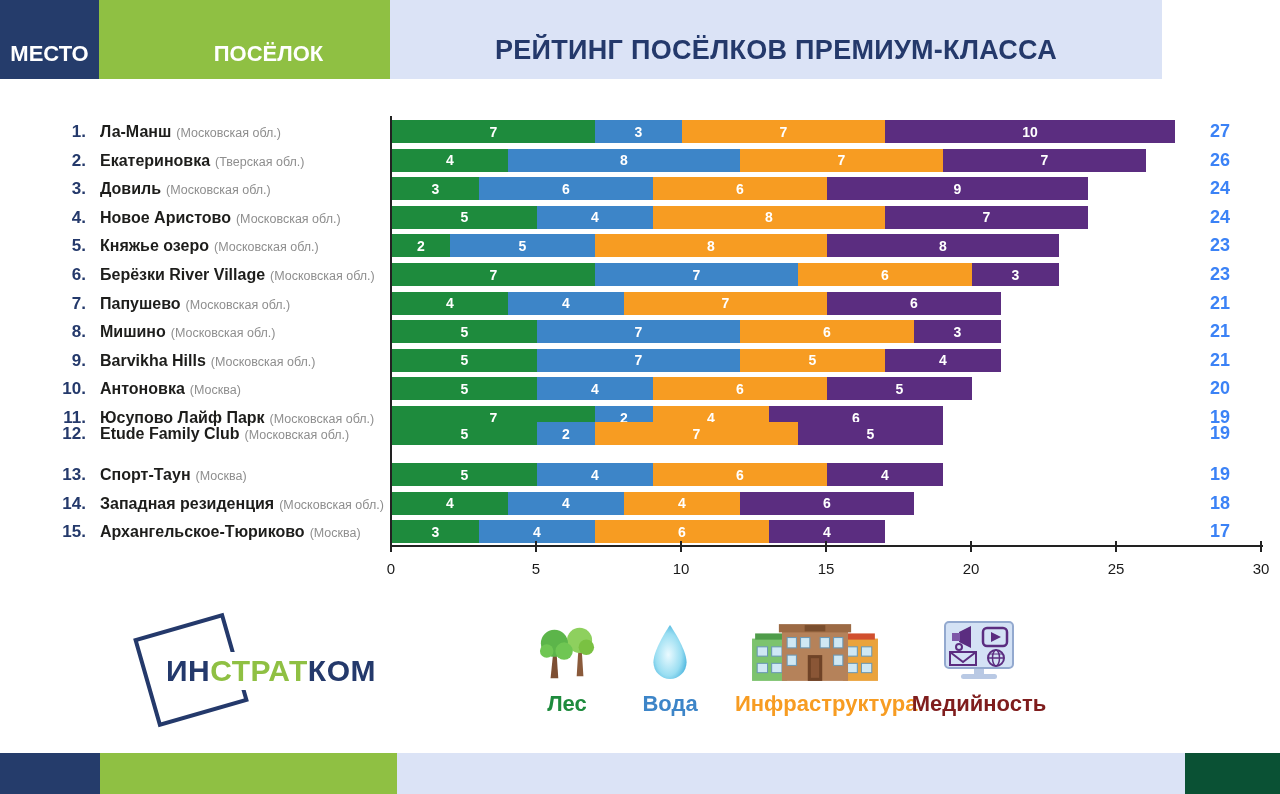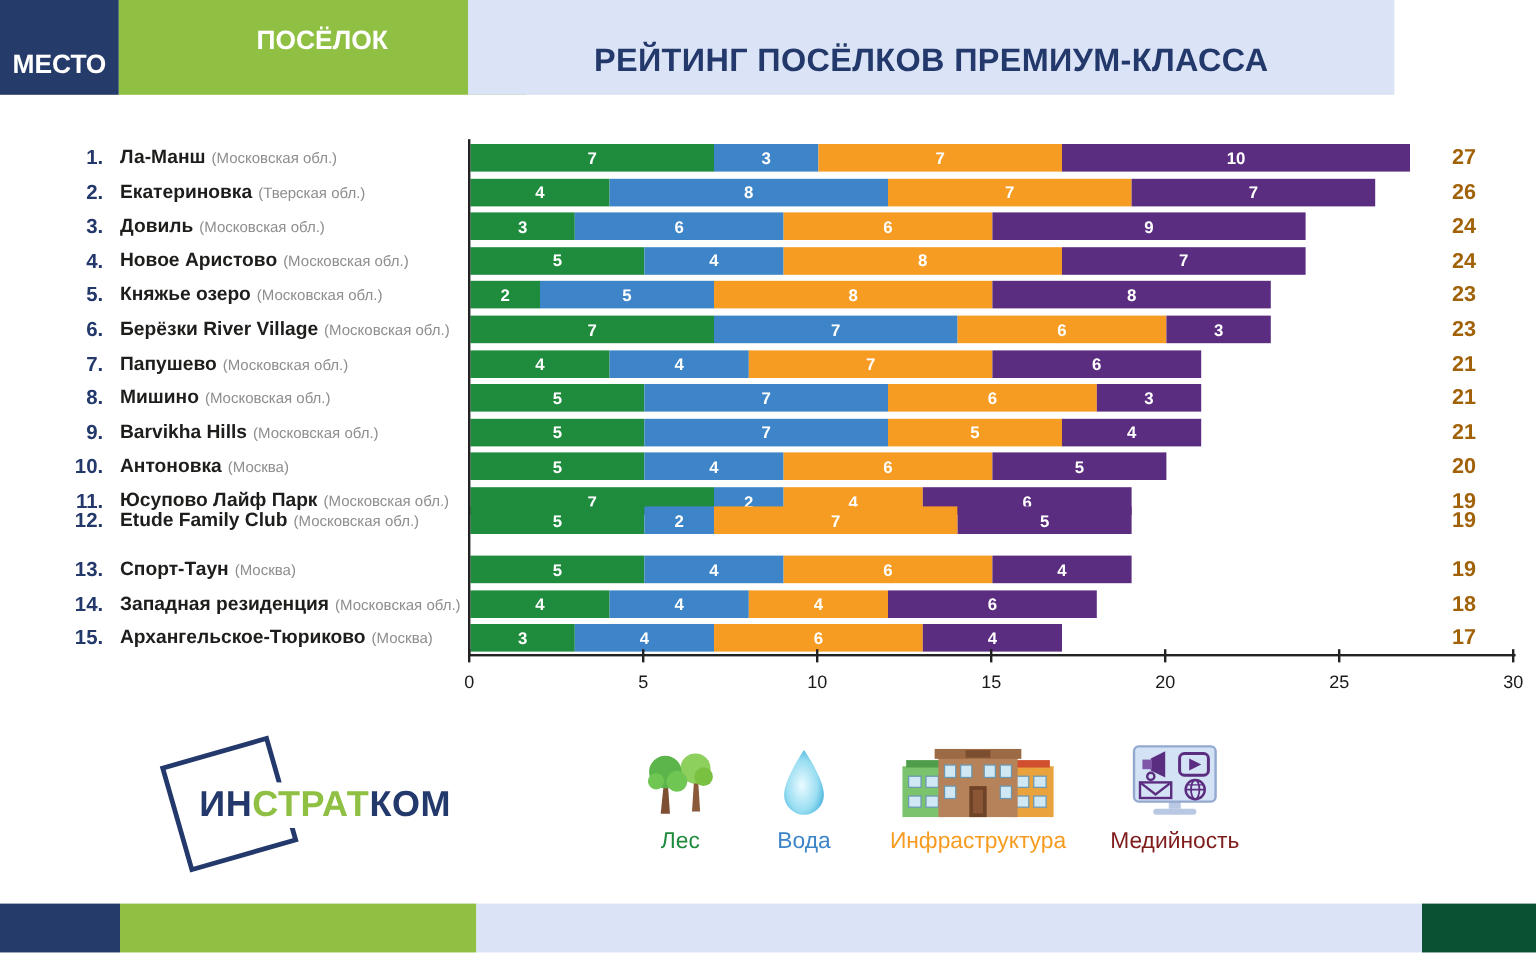--- a/index.html
+++ b/index.html
@@ -3,55 +3,55 @@
 <meta charset="utf-8">
 <style>
   html,body{margin:0;padding:0;background:#fff;}
   .canvas{position:relative;width:1280px;height:794px;background:#ffffff;
           font-family:"Liberation Sans",sans-serif;overflow:hidden;}
 
   
   .hdr{position:absolute;top:0;height:79px;display:flex;align-items:flex-end;
        justify-content:center;color:#fff;font-weight:bold;box-sizing:border-box;}
   #hdr-place{left:0;width:99px;background:#253c6b;font-size:22px;padding-bottom:12px;}
-  #hdr-village{left:99px;width:339px;background:#8fc043;font-size:22px;padding-bottom:12px;align-items:center;}
+  #hdr-village{left:99px;width:339px;background:#8fc043;font-size:22px;padding-bottom:12px;}
   #hdr-title{left:390px;width:772px;background:#dbe3f6;color:#24396b;font-size:27px;
              padding-bottom:13px;letter-spacing:.3px;}
   #hdr-sum{left:1172px;width:108px;background:#0a5134;font-size:22px;padding-bottom:12px;}
 
   
   .row{position:absolute;left:0;width:1280px;height:23px;}
   .rank{position:absolute;left:28px;width:58px;text-align:right;font-weight:bold;
         color:#24396b;font-size:17px;line-height:23px;}
   .namecell{position:absolute;left:100px;width:292px;line-height:23px;white-space:nowrap;}
   .vname{font-weight:bold;color:#1d1d1b;font-size:16px;}
   .region{color:#8e8e8e;font-size:12.5px;margin-left:5px;}
   .bar{position:absolute;left:392px;top:0;height:23px;display:flex;}
   .seg{height:23px;display:flex;align-items:center;justify-content:center;
        color:#fff;font-weight:bold;font-size:14px;overflow:hidden;}
   .total{position:absolute;left:1192px;width:56px;text-align:center;font-weight:bold;
-         color:#a16207;font-size:18px;line-height:23px;}
+         color:#3b82f6;font-size:18px;line-height:23px;}
 
   
   .axis-y{position:absolute;left:390px;top:116px;width:2px;height:430px;background:#222;}
   .axis-x{position:absolute;left:390px;top:545px;width:873px;height:2px;background:#222;}
   .tick{position:absolute;top:541px;width:2px;height:11px;background:#222;}
   .tick-label{position:absolute;top:560px;width:40px;text-align:center;font-size:15px;color:#1a1a1a;}
 
   
   .logo{position:absolute;left:128px;top:608px;width:250px;height:130px;}
   .logo-square{position:absolute;left:16px;top:16px;width:86px;height:84px;
                border:4px solid #24396b;transform:rotate(-16deg);}
   .logo-text{position:absolute;left:34px;top:44px;background:#fff;font-size:30px;
              font-weight:bold;letter-spacing:.5px;padding:2px 4px;white-space:nowrap;}
 
   
   .legend-item{position:absolute;top:616px;width:160px;text-align:center;}
   .legend-icon{height:66px;display:flex;align-items:flex-end;justify-content:center;}
-  .legend-label{margin-top:9px;font-weight:normal;font-size:19px;}
+  .legend-label{margin-top:9px;font-weight:bold;font-size:22px;}
 
   
   .foot{position:absolute;top:753px;height:41px;}
   #foot-navy{left:0;width:100px;background:#253c6b;}
   #foot-green{left:100px;width:297px;background:#8fc043;}
   #foot-light{left:397px;width:788px;background:#dbe3f6;}
   #foot-dark{left:1185px;width:95px;background:#0a5134;}
 </style>
 </head>
 <body>

